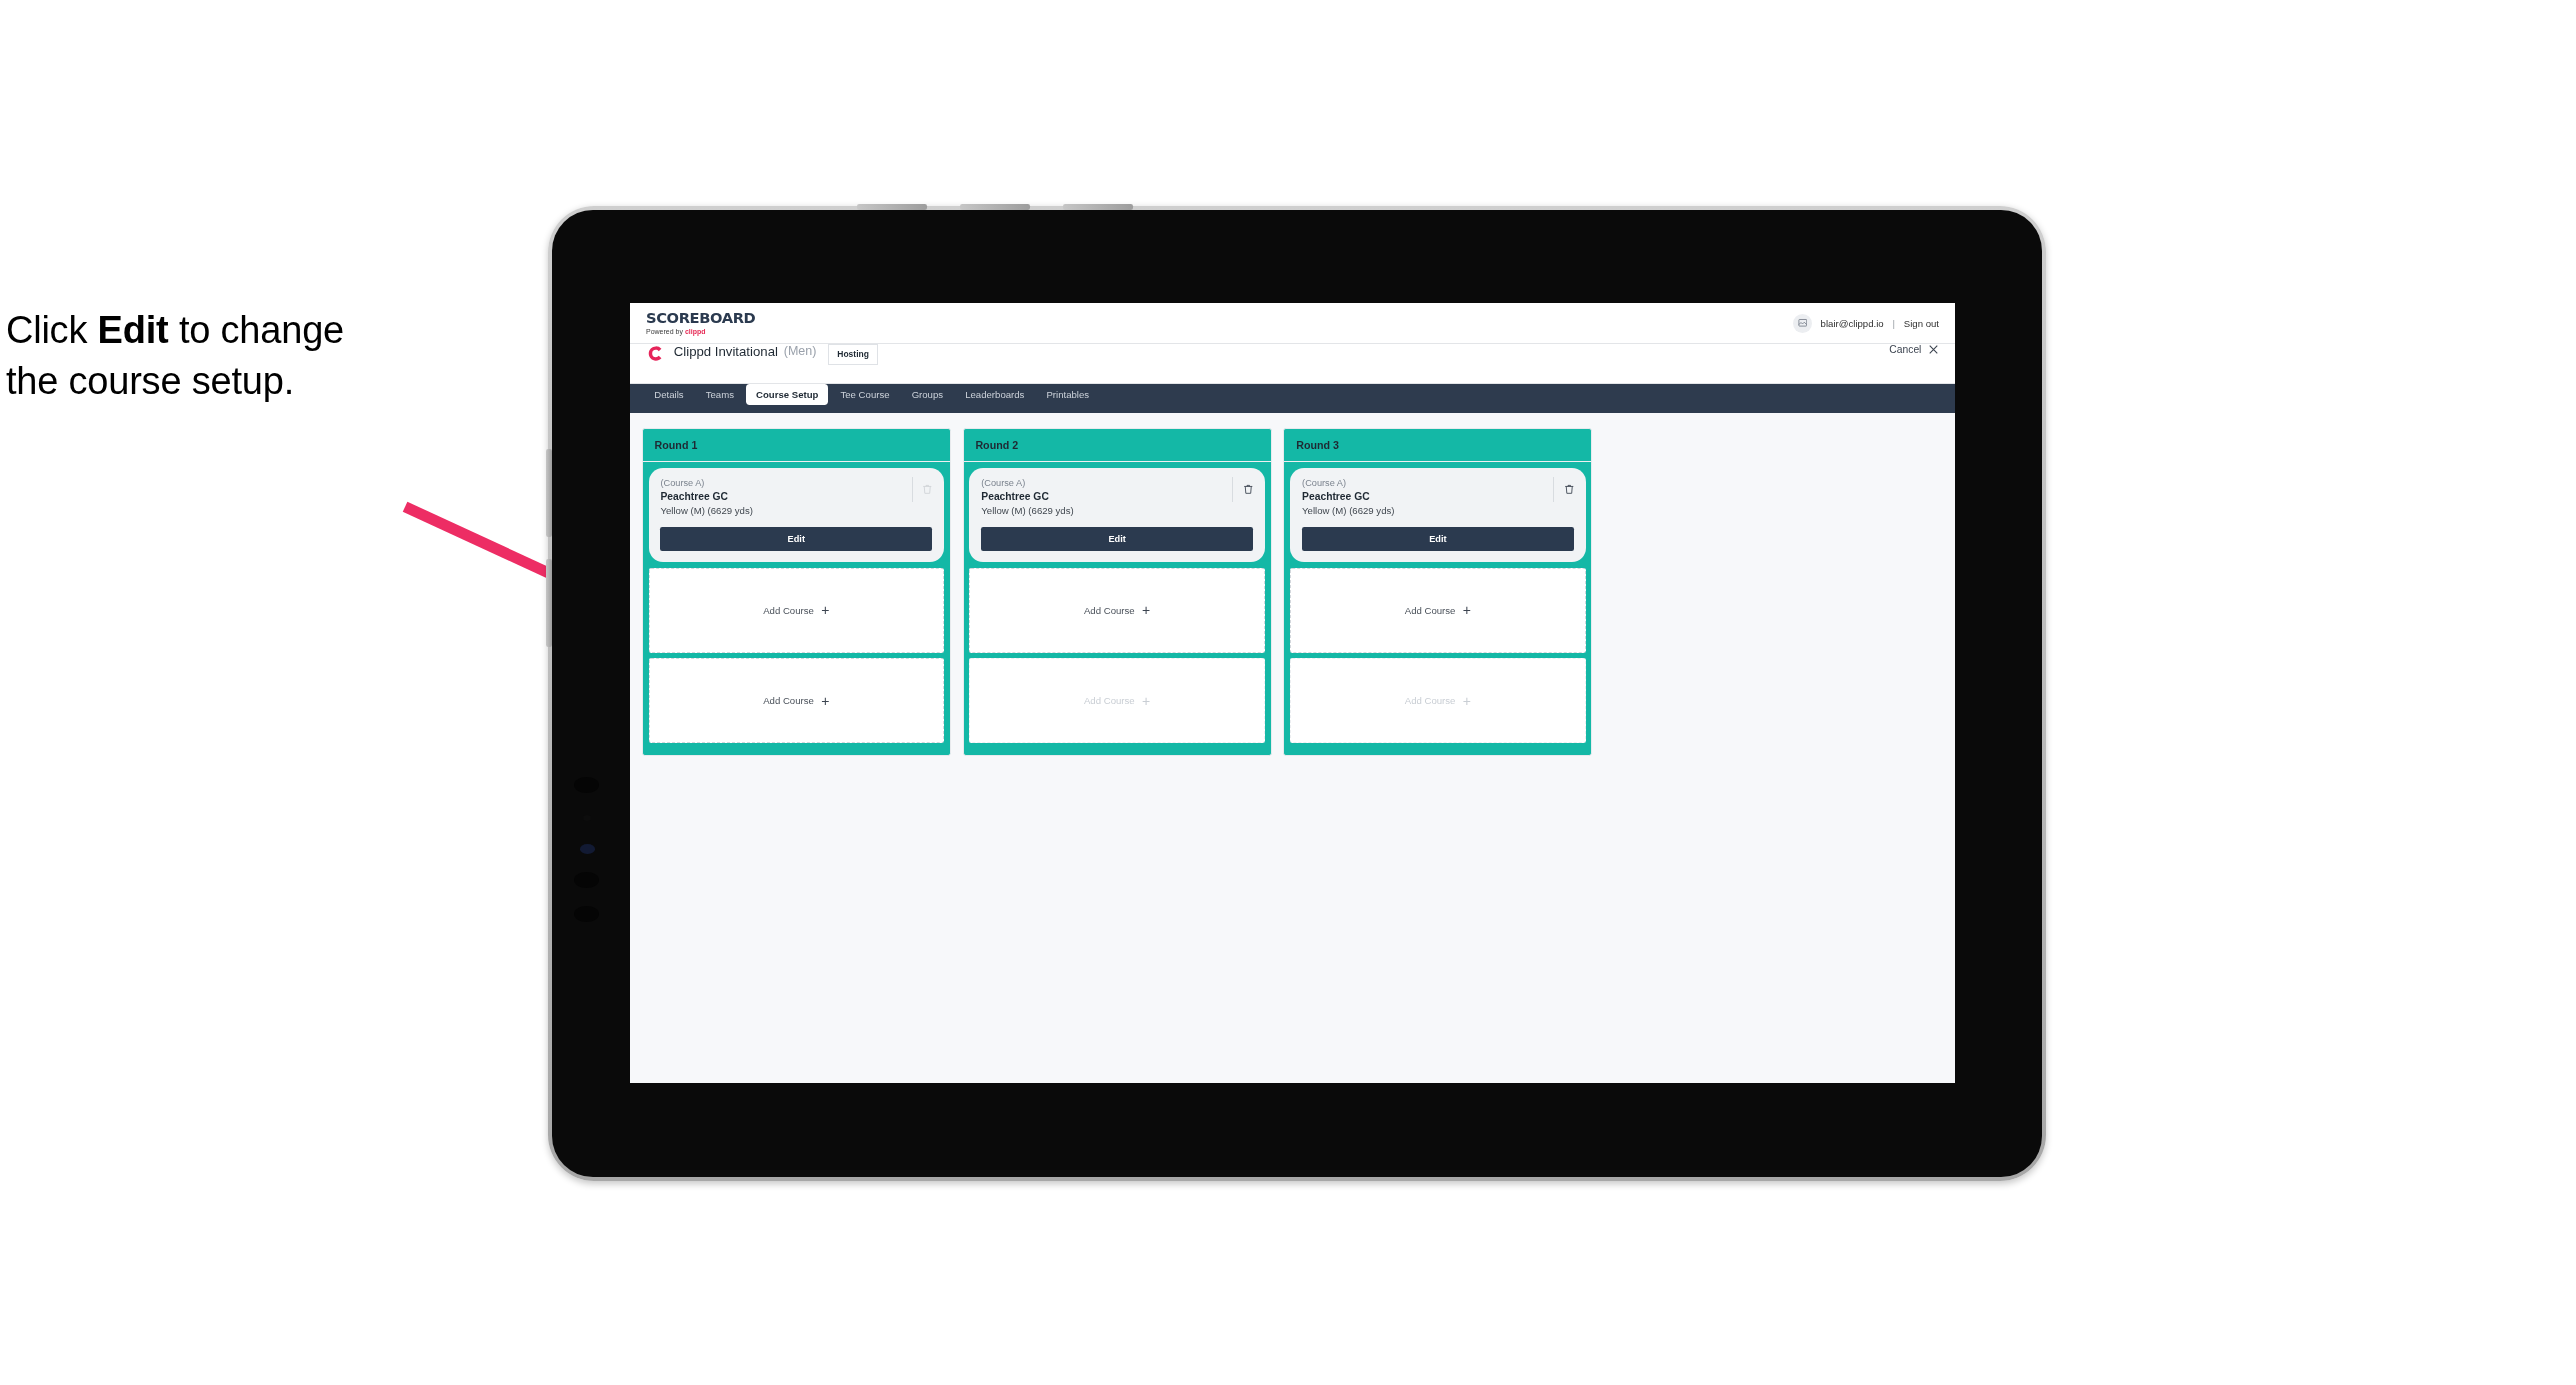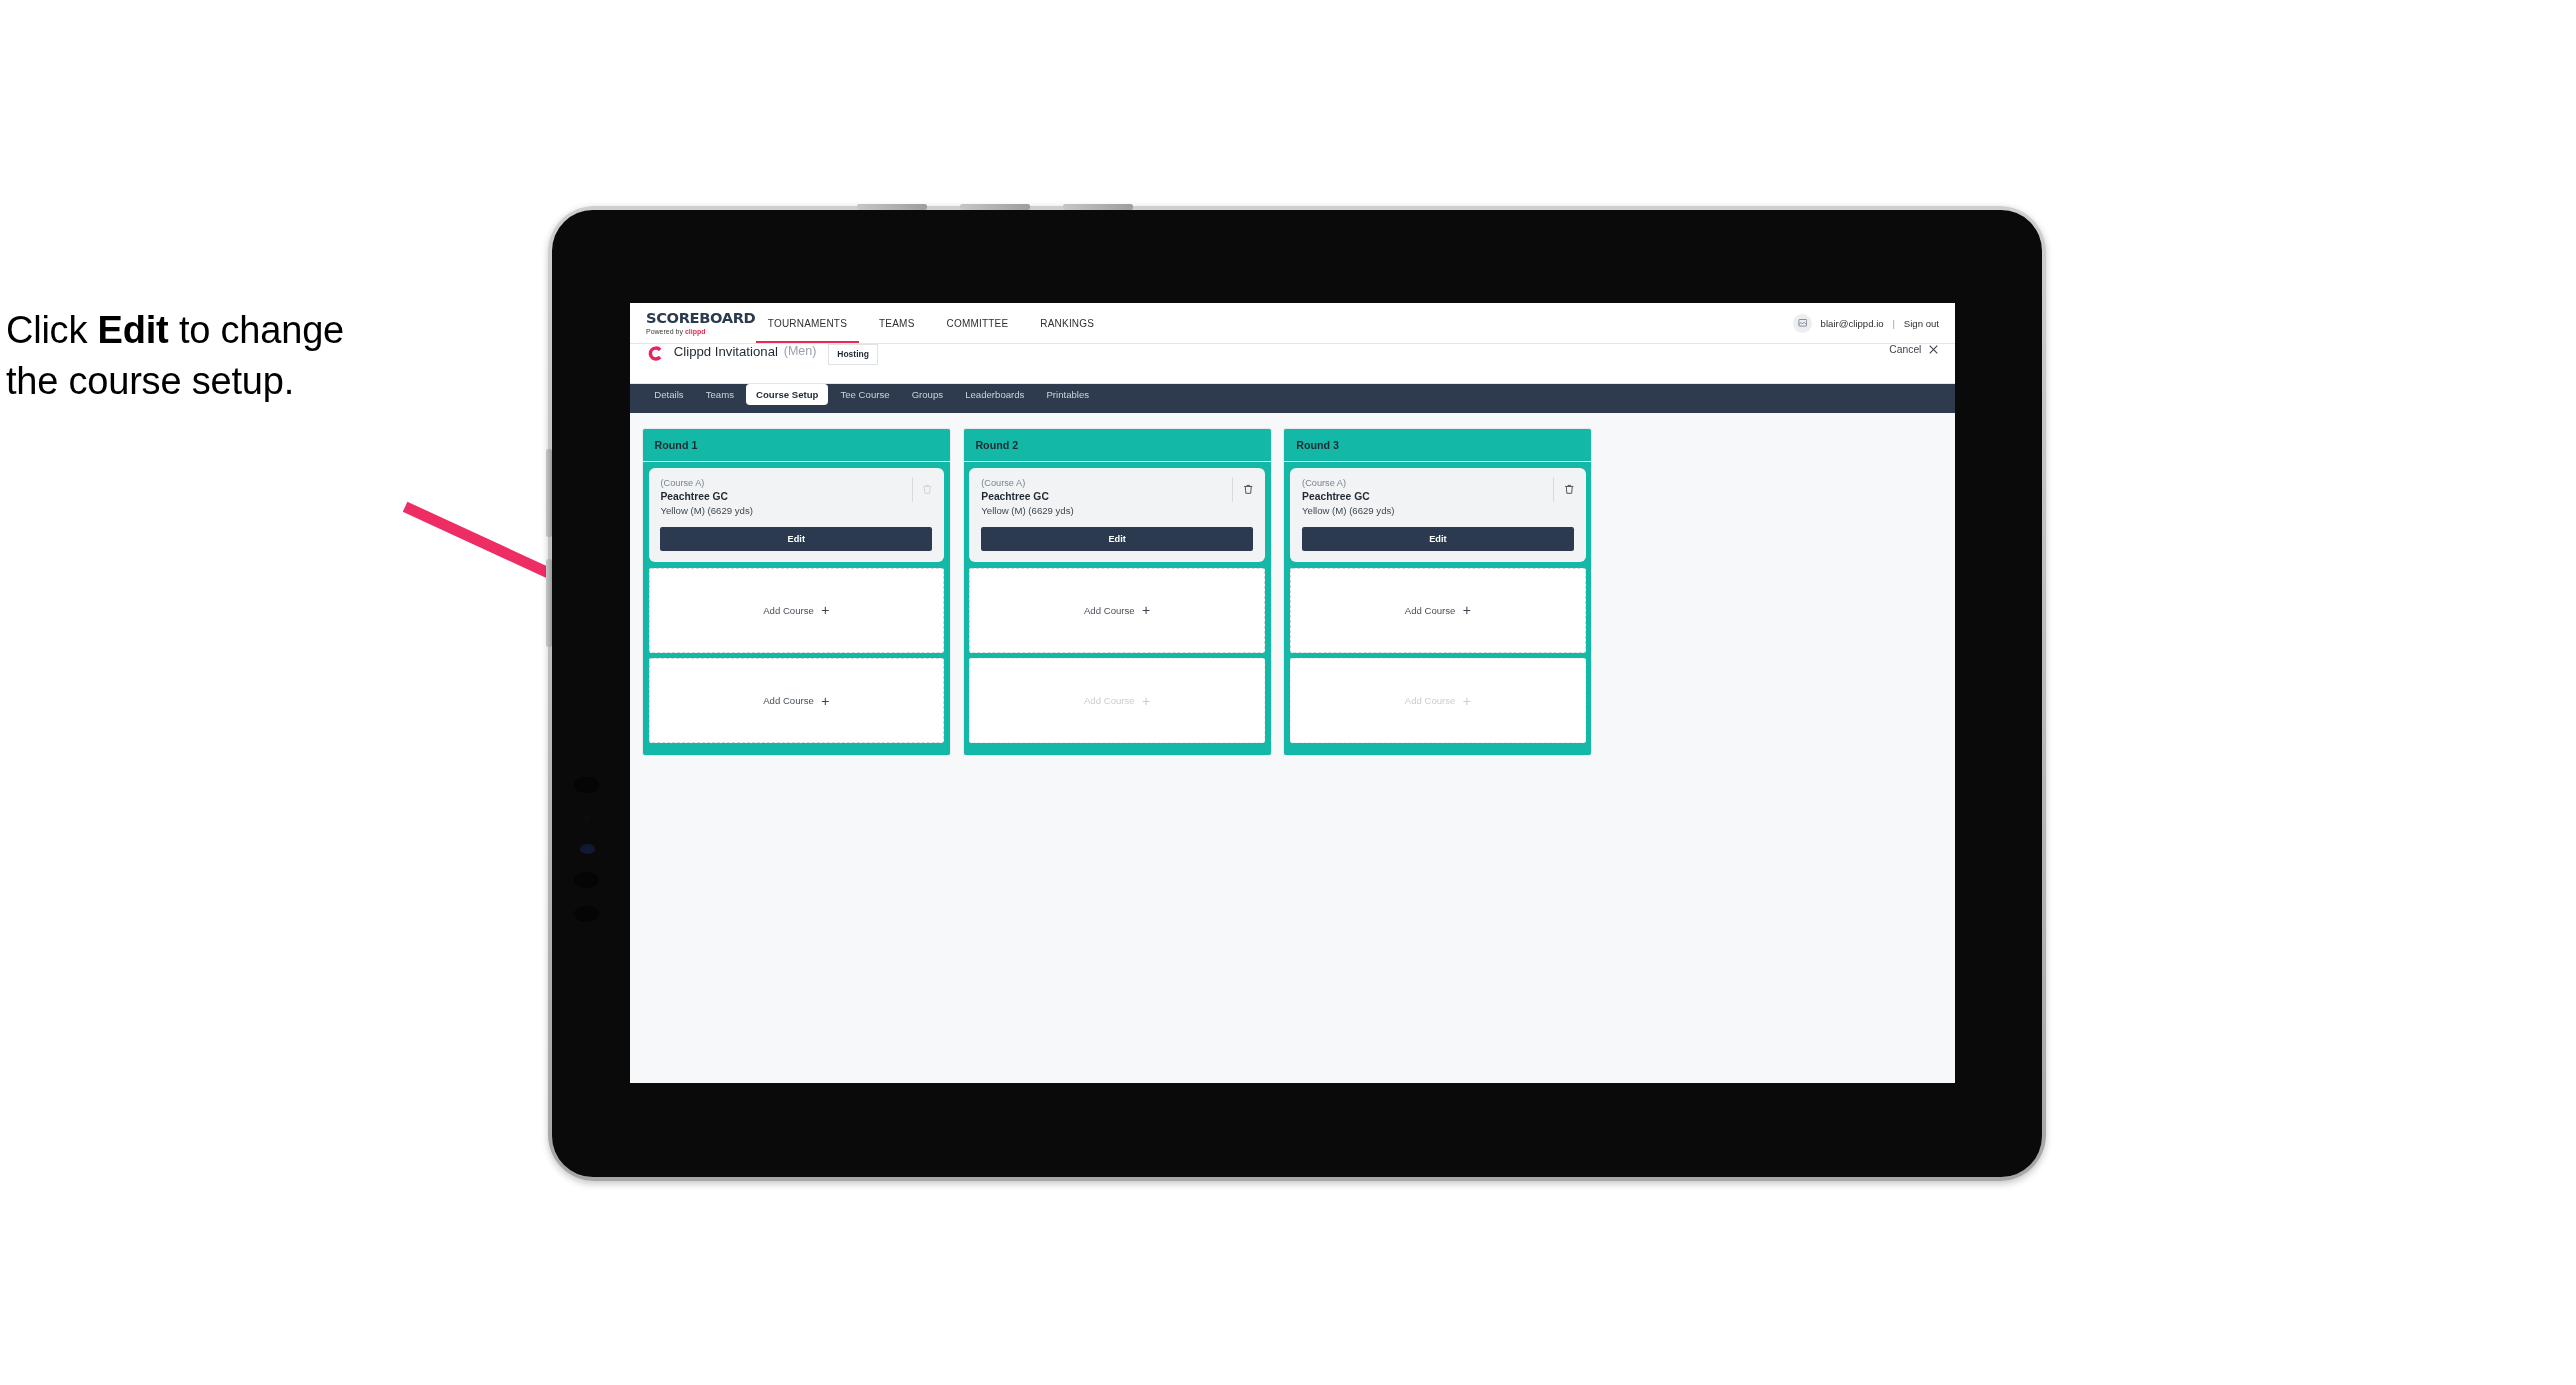--- a/index.html
+++ b/index.html
@@ -248,21 +248,21 @@
     padding: 10.3px 11.8px;
     border-bottom: 0.7px solid #eef0f2;
     font-size: 10.7px;
     font-weight: 700;
     color: #1f2933;
   }
   .round-body { padding: 5.9px; }
 
   .course-card {
     background: #f1f3f5;
-    border-radius: 6px;
+    border-radius: 14px;
     padding: 10.3px 11.8px 10.3px 11.8px;
     position: relative;
     margin-bottom: 5.9px;
   }
   .course-label {
     font-size: 9.2px;
     color: #7b838e;
     margin-bottom: 2.9px;
   }
   .course-name {
@@ -353,26 +353,20 @@
     <div id="sensor-5" class="sensor"></div>
   </div>
 </div>
 
 <div id="app">
 
   <div id="topnav">
     <div id="brand">
       <div id="brand-title">SCOREBOARD</div>
       <div id="brand-sub"><span>Powered by </span><span class="clippd">clippd</span></div>
-    </div>
-    <div id="navlinks">
-      <div class="navlink active">TOURNAMENTS</div>
-      <div class="navlink">TEAMS</div>
-      <div class="navlink">COMMITTEE</div>
-      <div class="navlink">RANKINGS</div>
     </div>
     <div id="nav-right">
       <div id="avatar">
         <svg width="9.6" height="9.6" viewBox="0 0 16 16" fill="none" stroke="#6b7280" stroke-width="1.3">
           <rect x="1.5" y="2.5" width="13" height="11" rx="1"></rect>
           <path d="M1.5 11l3.5-3.5 2.5 2.5 3-3 4 4"></path>
         </svg>
       </div>
       <span>blair@clippd.io</span>
       <span id="nav-sep">|</span>

